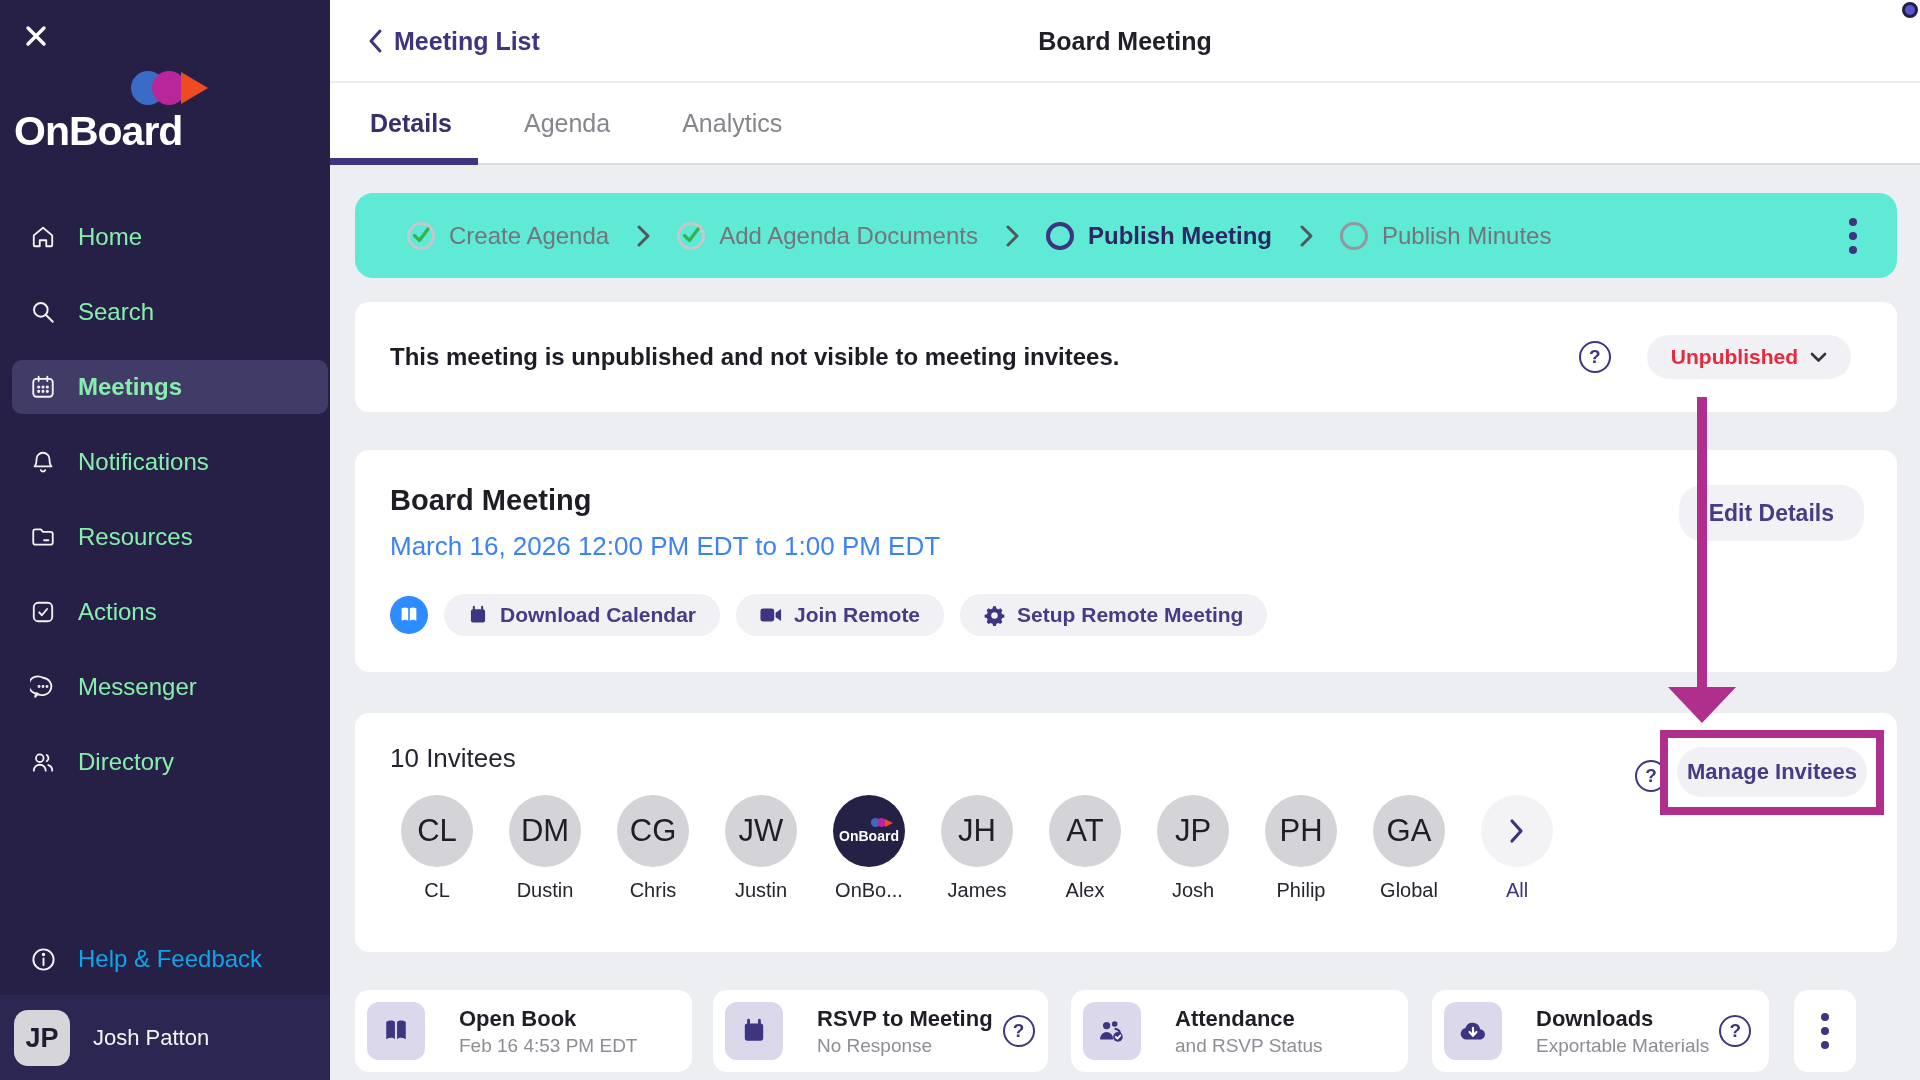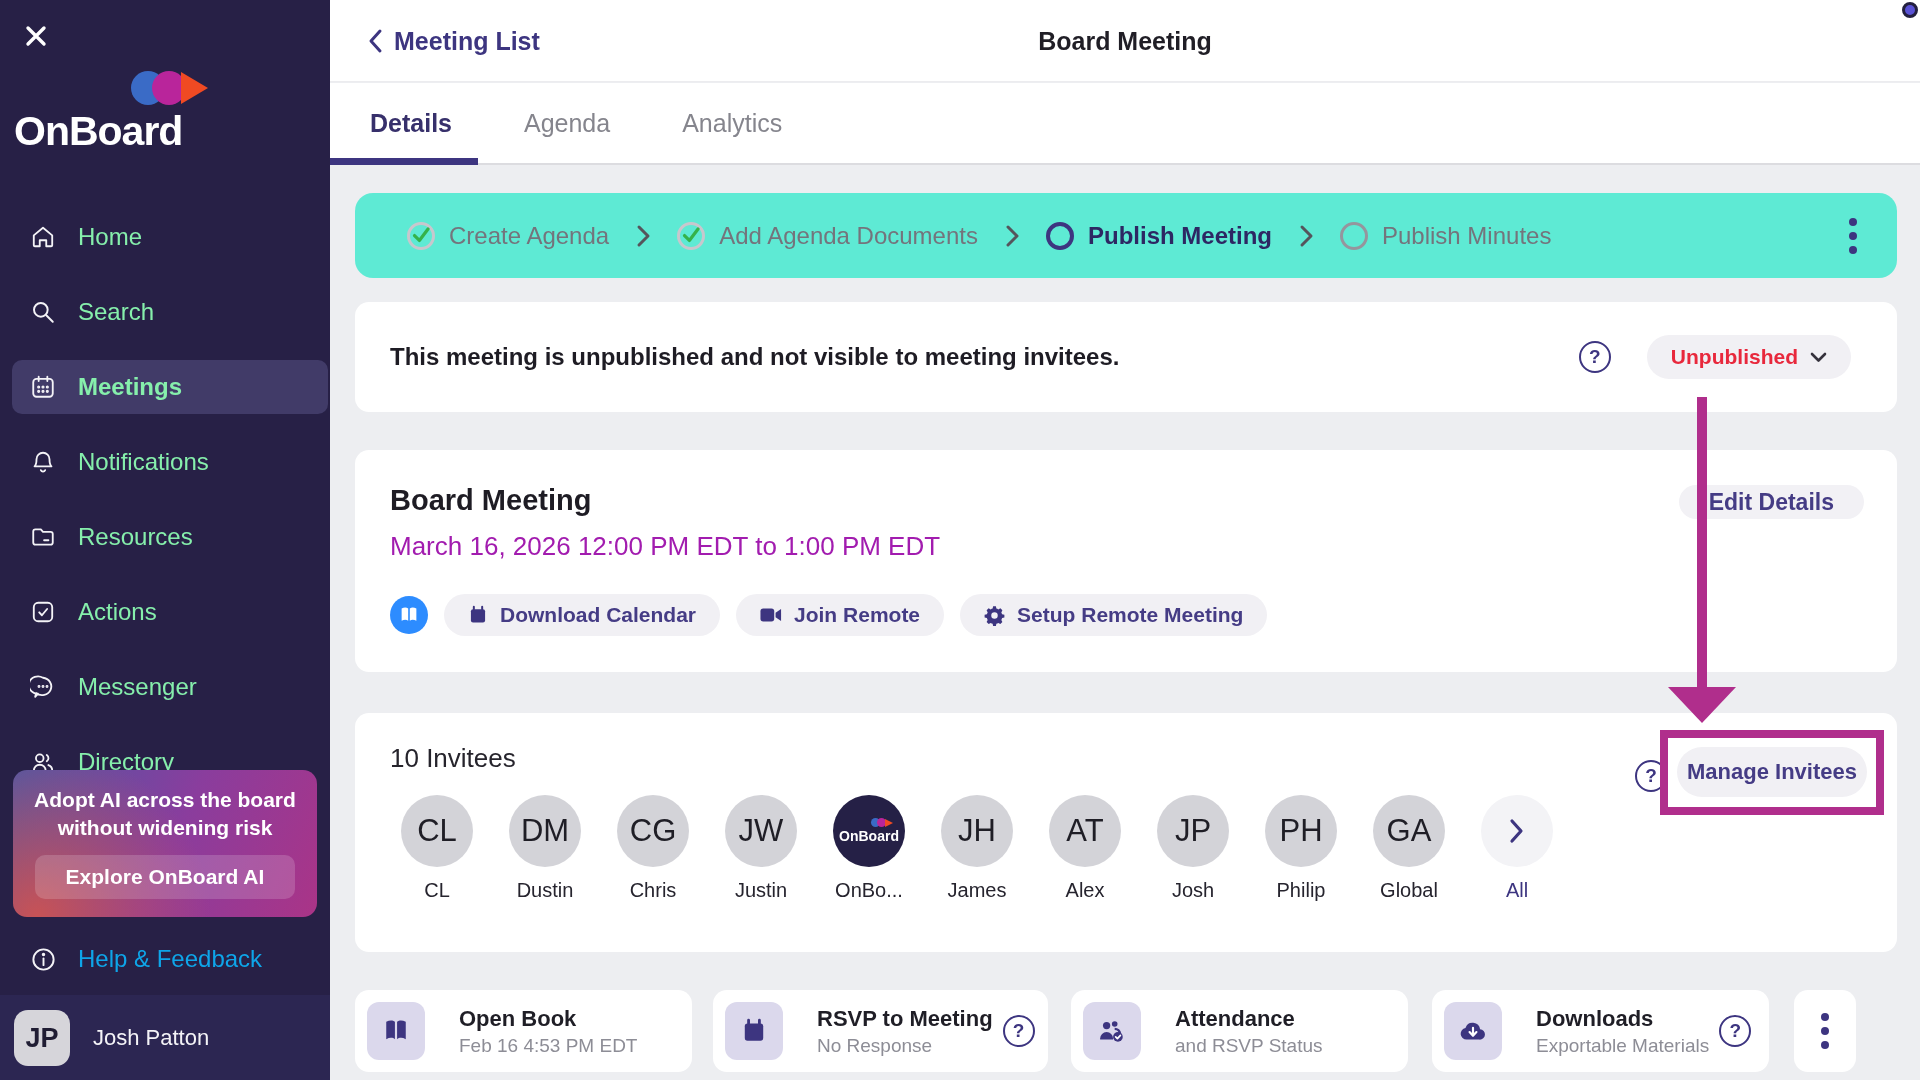--- a/index.html
+++ b/index.html
@@ -81,26 +81,26 @@
   .banner-right { display:flex; align-items:center; gap:36px; }
   .qmark { width:32px; height:32px; border-radius:50%; border:2.5px solid #3d3580; color:#3d3580;
     display:flex; align-items:center; justify-content:center; font-size:19px; font-weight:700; cursor:pointer; flex:0 0 auto; }
   .status-pill { height:44px; border-radius:22px; background:#f1f0f4; display:flex; align-items:center; gap:12px;
     padding:0 24px; cursor:pointer; }
   .status-pill .stext { font-size:21px; font-weight:700; color:#e8283c; }
 
   
   .meeting-card { left:25px; top:285px; width:1542px; height:222px; padding:34px 0 0 35px; }
   .meeting-title { font-size:29px; font-weight:700; color:#1e1c24; }
-  .meeting-date { font-size:26px; color:#a21caf; margin-top:14px; }
+  .meeting-date { font-size:26px; color:#3b82f6; margin-top:14px; }
   .meeting-actions { display:flex; align-items:center; gap:16px; margin-top:32px; }
   .zoom-badge { width:38px; height:38px; border-radius:50%; background:#2d8cff; display:flex; align-items:center; justify-content:center; }
   .pill { height:42px; border-radius:21px; background:#f1f0f4; display:flex; align-items:center; gap:12px; padding:0 24px; cursor:pointer; }
   .pill .plabel { font-size:21px; font-weight:600; color:#453c85; white-space:nowrap; }
-  .edit-btn { position:absolute; right:33px; top:35px; height:34px; border-radius:23px; background:#f2f1f5;
+  .edit-btn { position:absolute; right:33px; top:35px; height:56px; border-radius:23px; background:#f2f1f5;
     display:flex; align-items:center; padding:0 30px; font-size:23px; font-weight:600; color:#453c85; cursor:pointer; }
 
   
   .invitees-card { left:25px; top:548px; width:1542px; height:239px; }
   .inv-heading { position:absolute; left:35px; top:30px; font-size:26px; color:#26242c; }
   .inv-row { position:absolute; left:40px; top:82px; display:flex; gap:24px; }
   .inv-cell { width:84px; display:flex; flex-direction:column; align-items:center; cursor:pointer; }
   .inv-avatar { width:72px; height:72px; border-radius:50%; background:#d3d3d8; display:flex; align-items:center; justify-content:center;
     font-size:31px; font-weight:500; color:#1f1e26; overflow:hidden; }
   .inv-avatar.logo { background:#252046; flex-direction:column; }
@@ -235,25 +235,20 @@
           <svg width="26" height="26" viewBox="0 0 24 24" fill="none" stroke="#f4f3f7" stroke-width="1.7" stroke-linecap="round">
               <circle cx="9" cy="8.5" r="3.5"></circle>
               <path d="M3.5 20 a5.5 5.5 0 0 1 11 0"></path>
               <path d="M15.5 5.6 a3.5 3.5 0 0 1 0 5.8 M17 14.8 a5.5 5.3 0 0 1 3.5 5.2"></path>
             </svg>
         </span>
         <span class="nlabel">Directory</span>
       </div>
     </nav>
 
-    <div class="promo">
-      <div class="promo-line">Adopt AI across the board</div>
-      <div class="promo-line">without widening risk</div>
-      <div class="promo-btn">Explore OnBoard AI</div>
-    </div>
 
     <div class="help-row">
       <span class="nicon">
         <svg width="27" height="27" viewBox="0 0 24 24" fill="none" stroke="#f4f3f7" stroke-width="1.7" stroke-linecap="round">
             <circle cx="12" cy="12" r="9"></circle>
             <path d="M12 11 v6"></path>
             <circle cx="12" cy="7.5" r="0.7" fill="#f4f3f7"></circle>
           </svg>
       </span>
       <span class="nlabel">Help &amp; Feedback</span>

